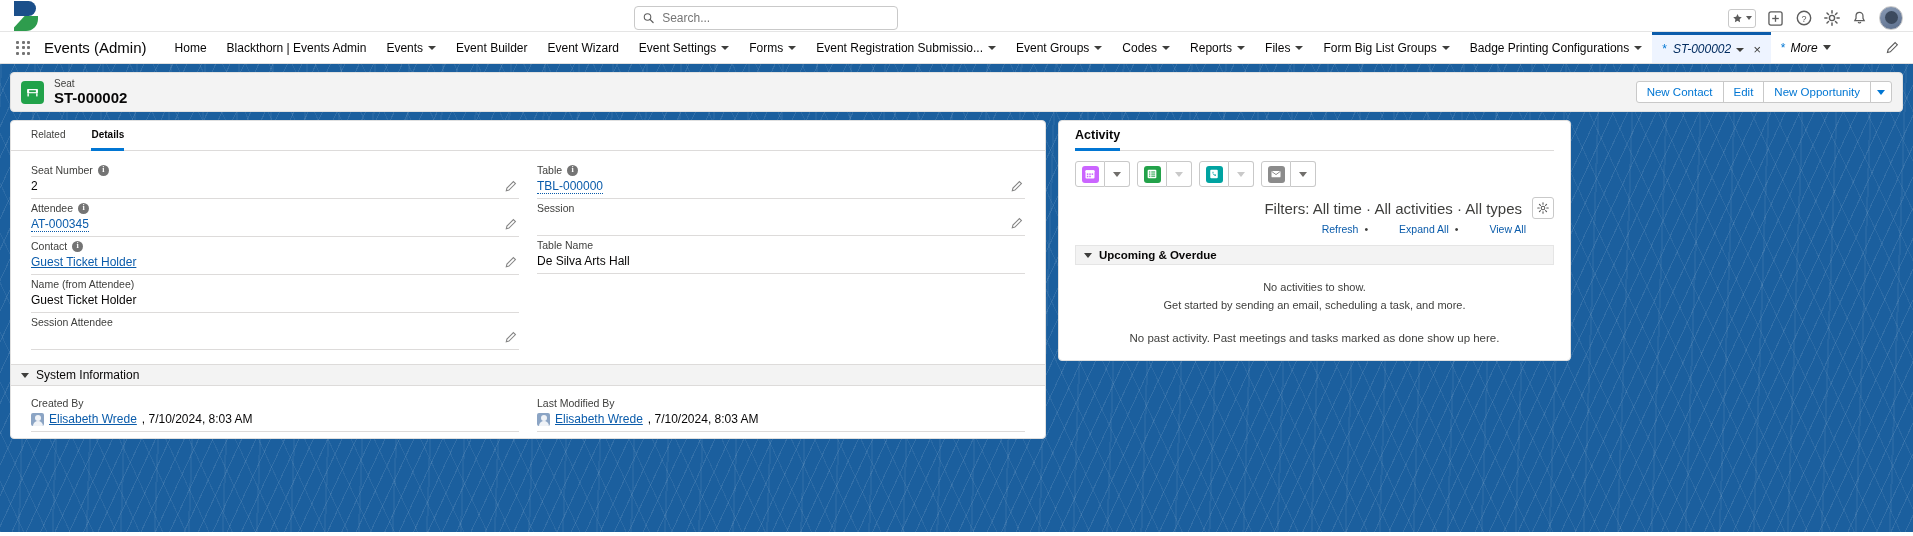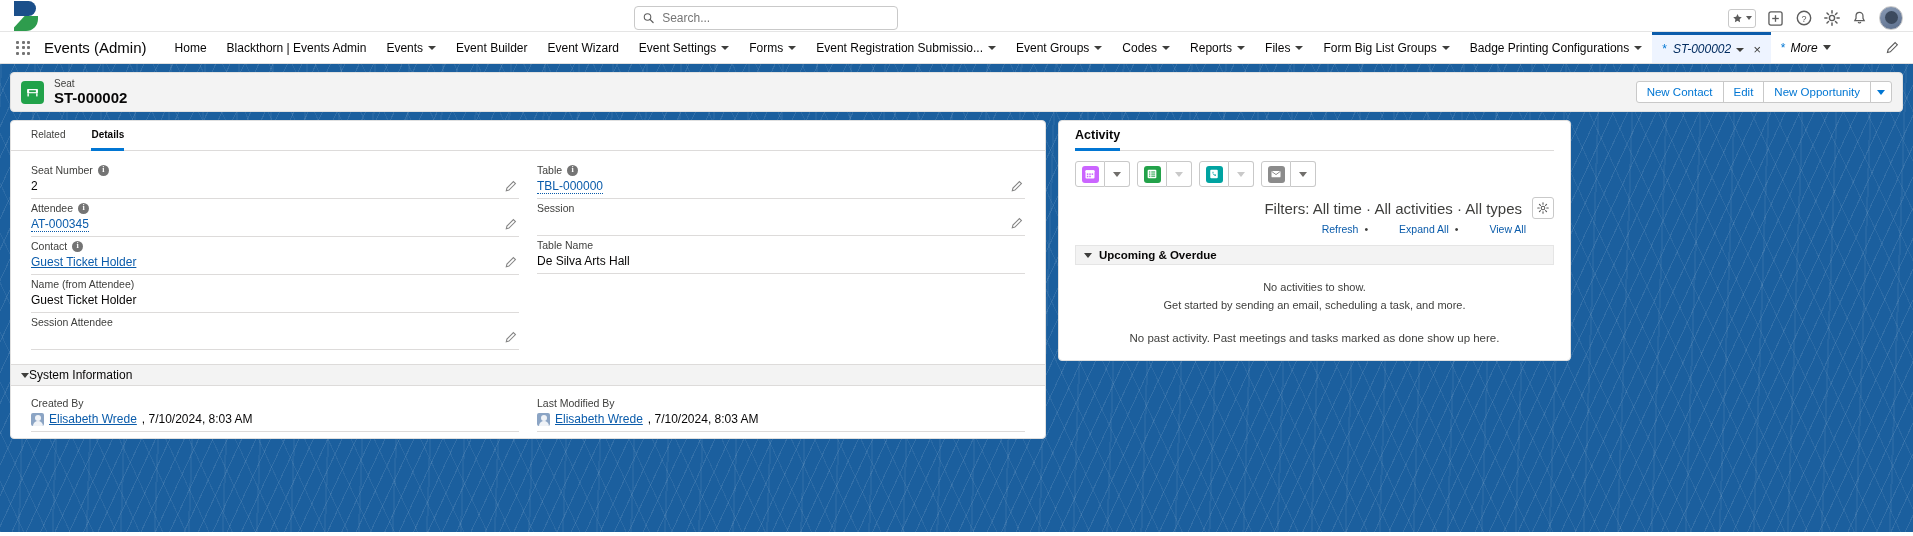--- a/index.html
+++ b/index.html
@@ -174,21 +174,21 @@
   .f-value{ font-size:12px; color:#080707; line-height:17px; padding-top:1px; min-height:17px; }
   .f-value a{ color:#0b5cab; text-decoration:underline; }
   .f-value a.dotted{ text-decoration:none; border-bottom:1px dotted #0b5cab; }
   .pencil{
     position:absolute; right:2px; bottom:5px; width:13px; height:13px; opacity:.75;
   }
 
   
   .section-head{
     background:#f3f3f3; border-top:1px solid #dddbda; border-bottom:1px solid #dddbda;
-    height:22px; display:flex; align-items:center; padding:0 10px;
+    height:22px; display:flex; align-items:center; gap:7px; padding:0 10px;
     font-size:12px; color:#080707; margin:8px 0 0 0;
   }
   .chev-down{
     width:0;height:0;border-left:4px solid transparent;border-right:4px solid transparent;
     border-top:5px solid #3e3e3c;
   }
   .user-chip{ display:flex; align-items:center; gap:5px; font-size:12px; }
   .user-av{
     width:13px;height:13px;border-radius:2px;background:#8ba4c4; position:relative; overflow:hidden;
     flex:0 0 auto;

